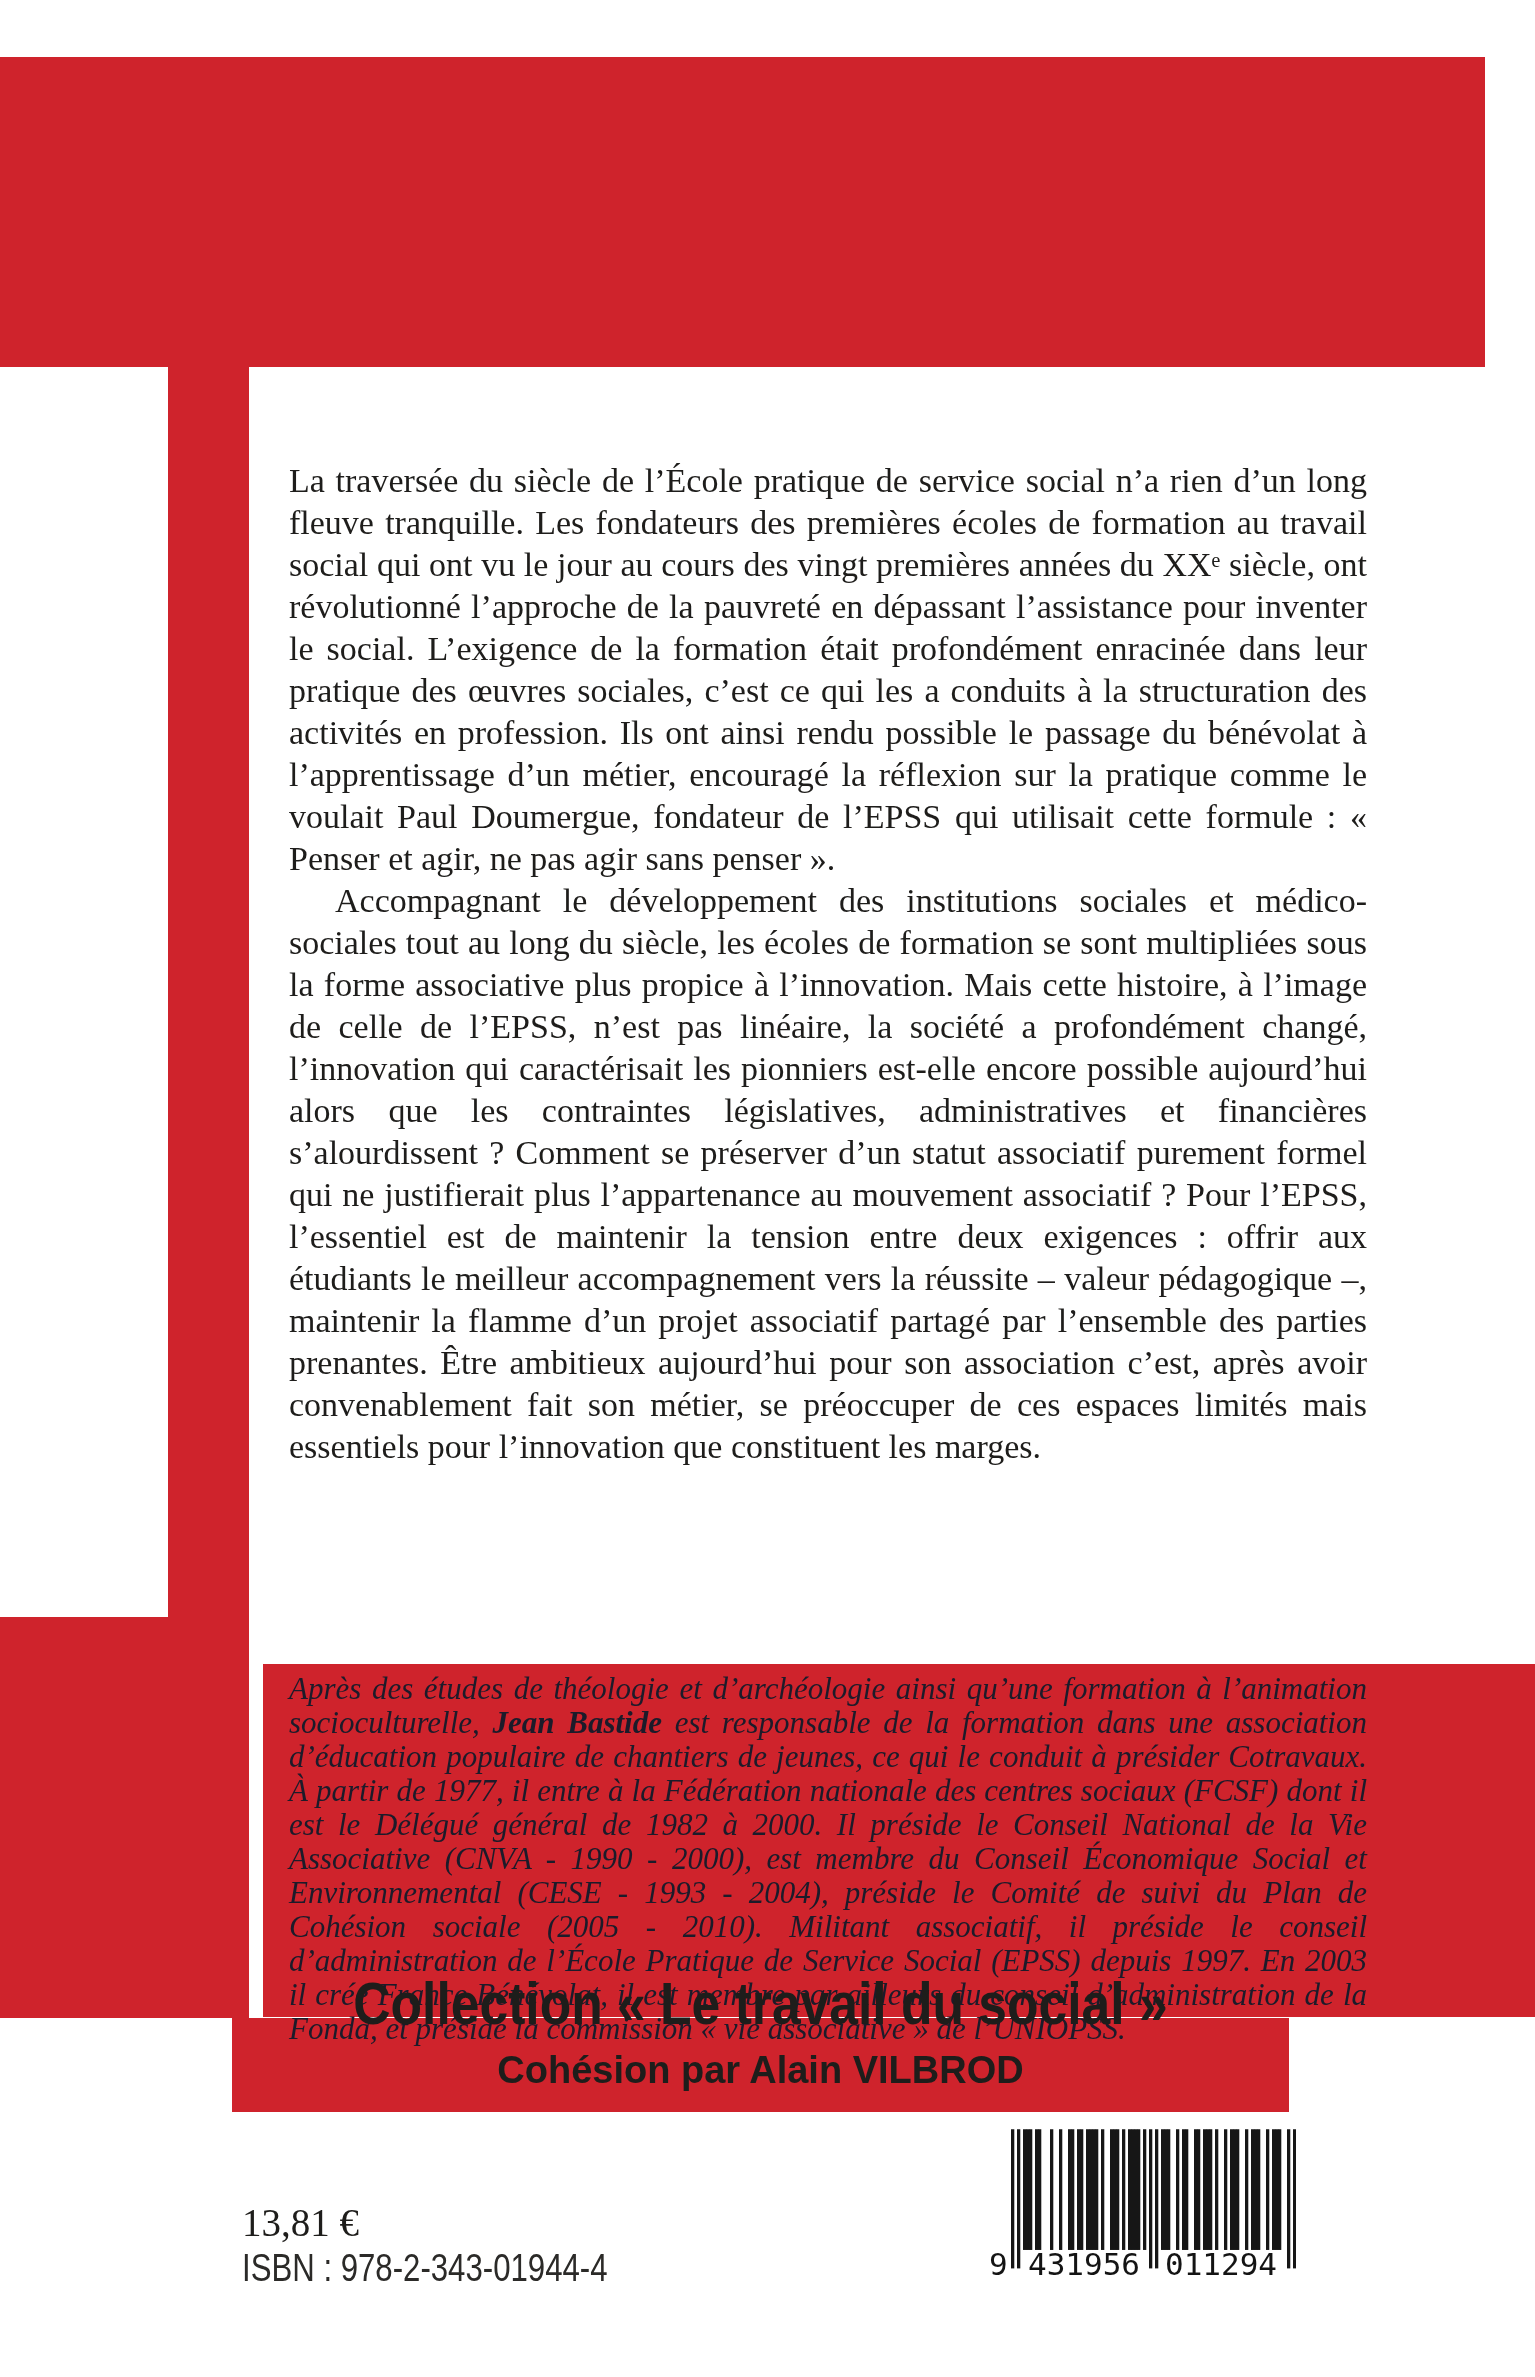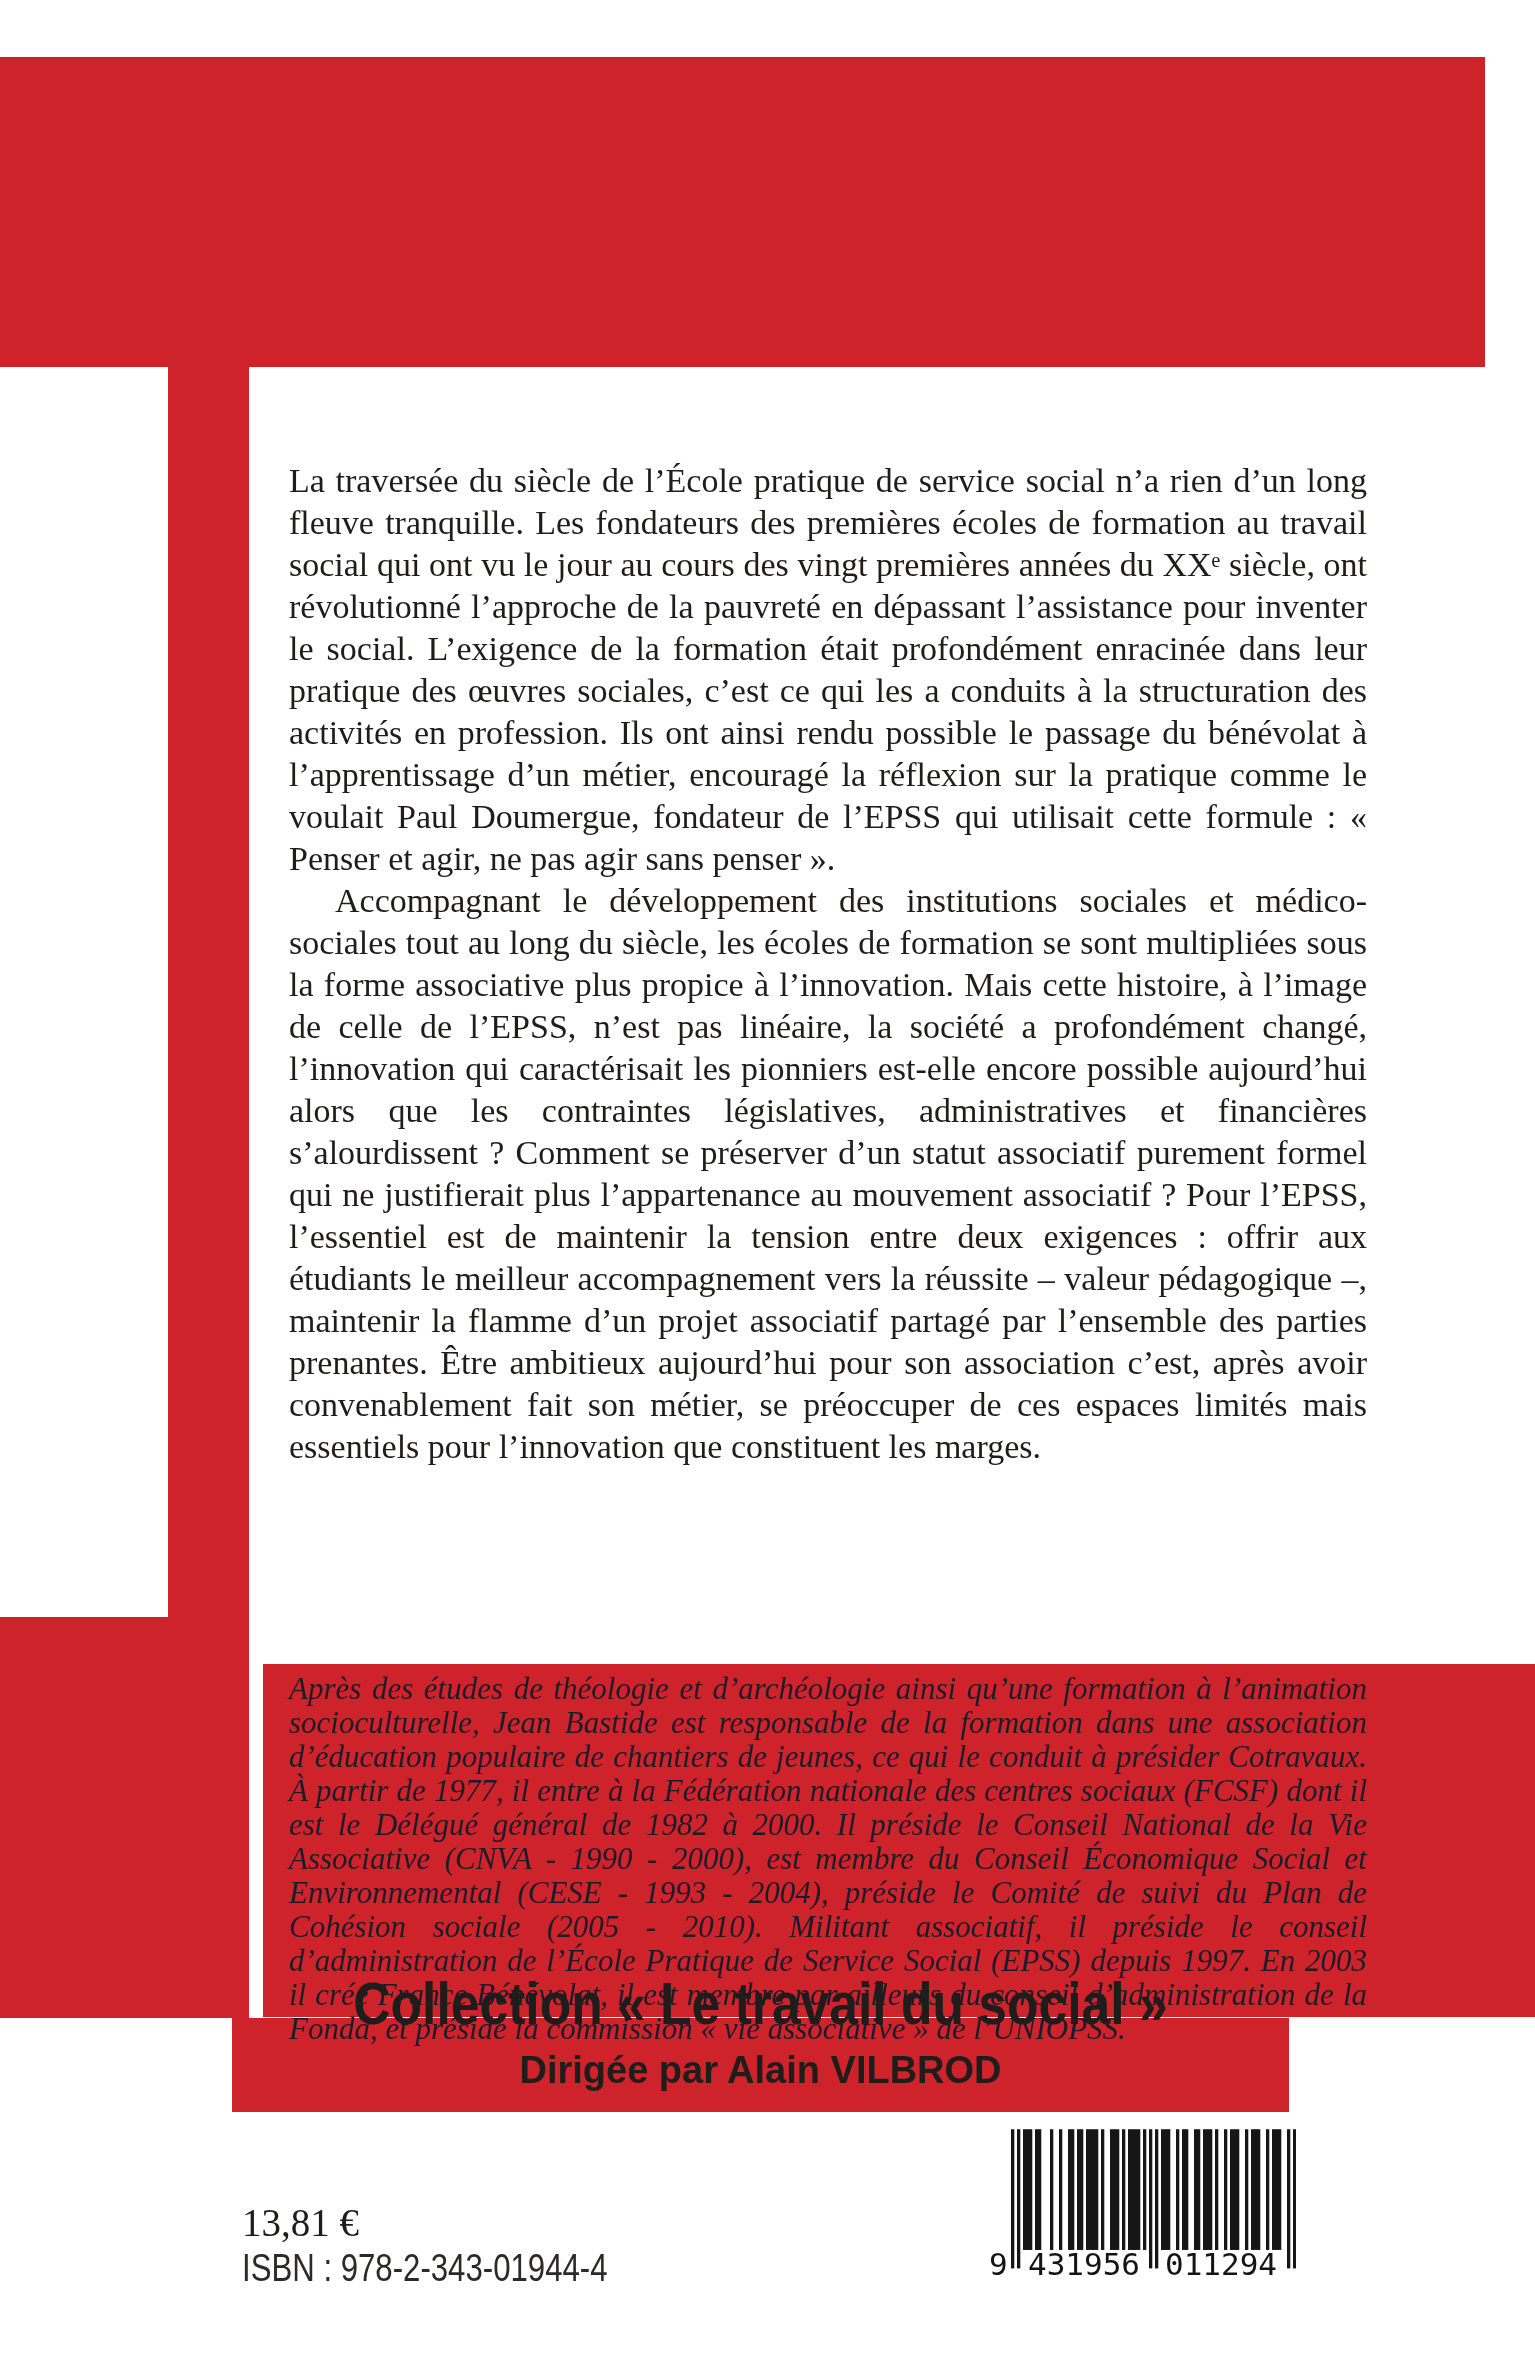--- a/index.html
+++ b/index.html
@@ -50,21 +50,21 @@
     text-align:justify;
   }
   .blurb p{margin:0;}
   .blurb p.indent{text-indent:46px;}
   
   .bio-text{
     position:absolute;left:289px;top:1672px;width:1078px;
     font-size:31px;line-height:34px;color:var(--bio-ink);
     font-style:italic;text-align:justify;
   }
-  .bio-text strong{font-weight:normal;}
+  .bio-text strong{font-weight:bold;}
   
   .collection-title{
     position:absolute;left:232px;top:1973px;width:1057px;
     text-align:center;color:var(--ink);
     font-family:"Liberation Sans","DejaVu Sans",sans-serif;
     font-weight:bold;font-size:60px;line-height:62px;
     transform:scaleX(0.86);transform-origin:50% 50%;
     white-space:nowrap;
   }
   .collection-director{
@@ -115,21 +115,21 @@
   <div class="blurb">
     <p>La traversée du siècle de l’École pratique de service social n’a rien d’un long fleuve tranquille. Les fondateurs des premières écoles de formation au travail social qui ont vu le jour au cours des vingt premières années du XXᵉ siècle, ont révolutionné l’approche de la pauvreté en dépassant l’assistance pour inventer le social. L’exigence de la formation était profondément enracinée dans leur pratique des œuvres sociales, c’est ce qui les a conduits à la structuration des activités en profession. Ils ont ainsi rendu possible le passage du bénévolat à l’apprentissage d’un métier, encouragé la réflexion sur la pratique comme le voulait Paul Doumergue, fondateur de l’EPSS qui utilisait cette formule : « Penser et agir, ne pas agir sans penser ».</p>
     <p class="indent">Accompagnant le développement des institutions sociales et médico-sociales tout au long du siècle, les écoles de formation se sont multipliées sous la forme associative plus propice à l’innovation. Mais cette histoire, à l’image de celle de l’EPSS, n’est pas linéaire, la société a profondément changé, l’innovation qui caractérisait les pionniers est-elle encore possible aujourd’hui alors que les contraintes législatives, administratives et financières s’alourdissent ? Comment se préserver d’un statut associatif purement formel qui ne justifierait plus l’appartenance au mouvement associatif ? Pour l’EPSS, l’essentiel est de maintenir la tension entre deux exigences : offrir aux étudiants le meilleur accompagnement vers la réussite – valeur pédagogique –, maintenir la flamme d’un projet associatif partagé par l’ensemble des parties prenantes. Être ambitieux aujourd’hui pour son association c’est, après avoir convenablement fait son métier, se préoccuper de ces espaces limités mais essentiels pour l’innovation que constituent les marges.</p>
   </div>
 
   <div class="bio-text">
     <p style="margin:0"><span>Après des études de théologie et d’archéologie ainsi qu’une formation à l’animation socioculturelle, </span><strong>Jean Bastide</strong><span> est responsable de la formation dans une association d’éducation populaire de chantiers de jeunes, ce qui le conduit à présider Cotravaux. À partir de 1977, il entre à la Fédération nationale des centres sociaux (FCSF) dont il est le Délégué général de 1982 à 2000. Il préside le Conseil National de la Vie Associative (CNVA - 1990 - 2000), est membre du Conseil Économique Social et Environnemental (CESE - 1993 - 2004), préside le Comité de suivi du Plan de Cohésion sociale (2005 - 2010). Militant associatif, il préside le conseil d’administration de l’École Pratique de Service Social (EPSS) depuis 1997. En 2003 il crée France Bénévolat, il est membre par ailleurs du conseil d’administration de la Fonda, et préside la commission « vie associative » de l’UNIOPSS.</span></p>
   </div>
 
   <div class="collection-title">Collection « Le travail du social »</div>
-  <div class="collection-director">Dirigée par Alain VILBROD</div>
+  <div class="collection-director">Cohésion par Alain VILBROD</div>
 
   <div class="price">13,81 €</div>
   <div class="isbn">ISBN : 978-2-343-01944-4</div>
 
   <div class="barcode">
     <svg id="barcode-svg" width="285" height="143" viewBox="0 0 340 170">
         <rect x="0.00" y="0" width="3.93" height="166" fill="#161616"></rect>
         <rect x="7.16" y="0" width="3.93" height="166" fill="#161616"></rect>
         <rect x="14.32" y="0" width="3.93" height="144" fill="#161616"></rect>
         <rect x="17.89" y="0" width="3.93" height="144" fill="#161616"></rect>

